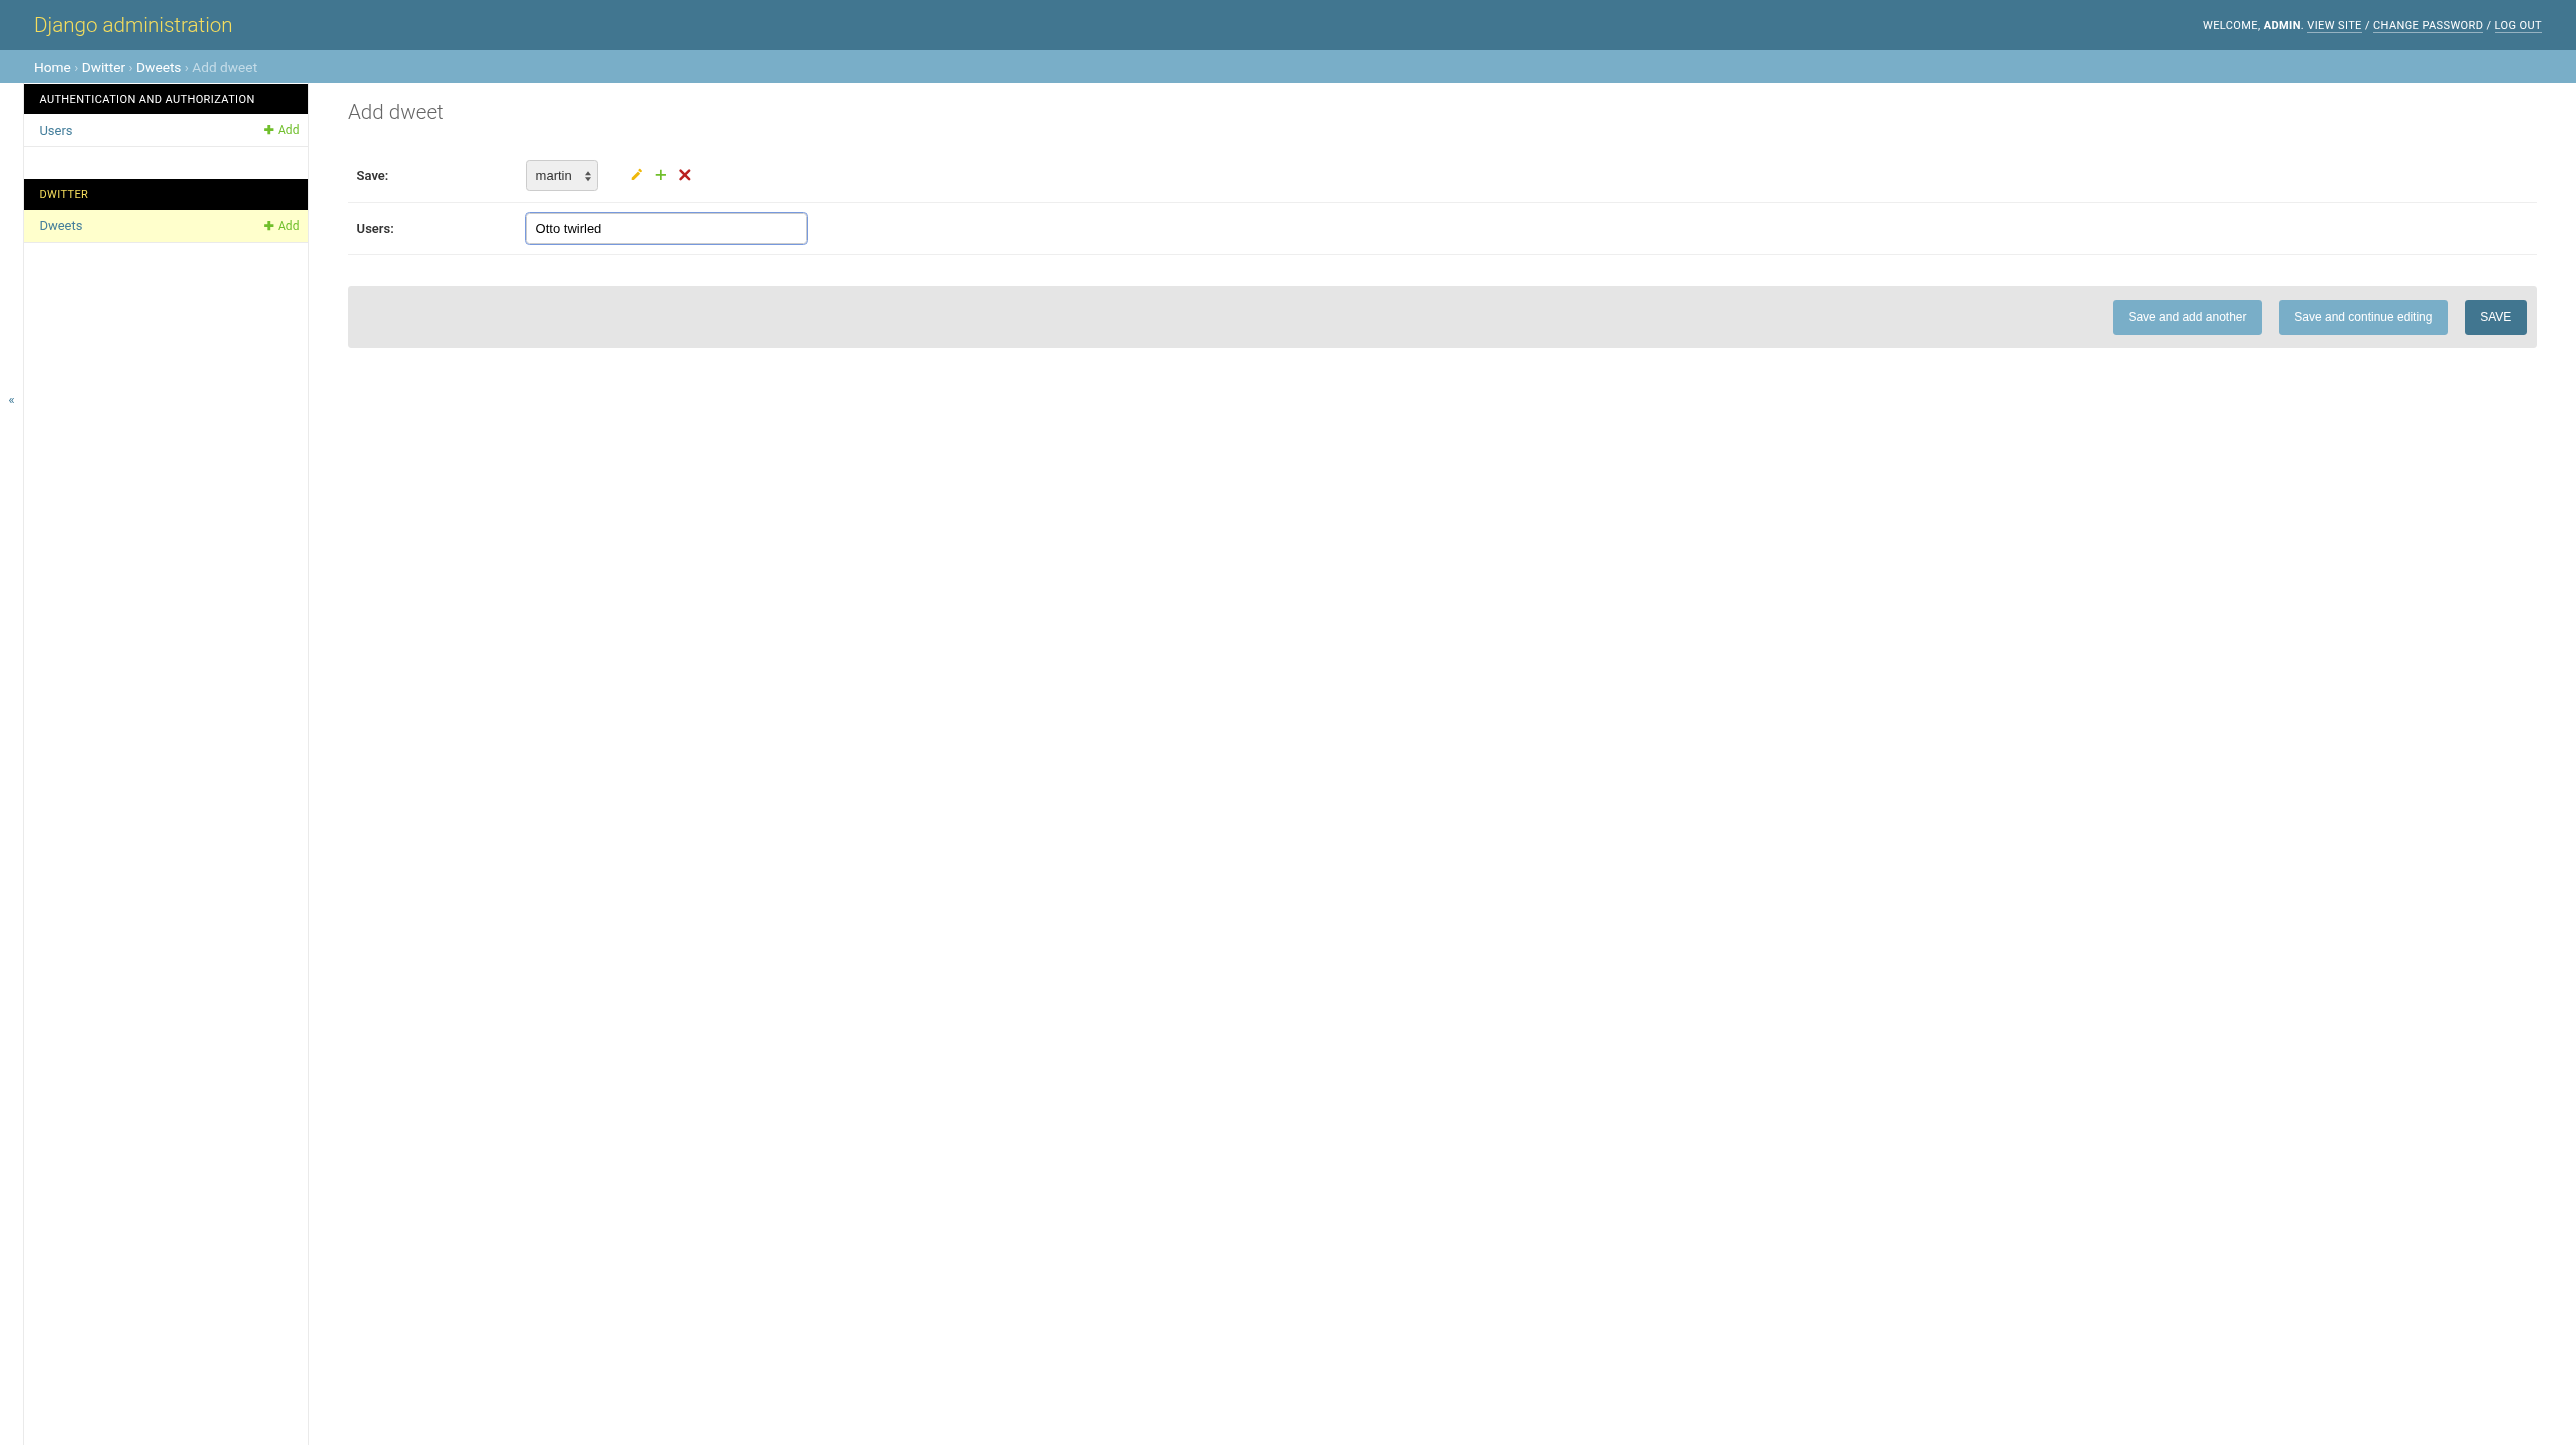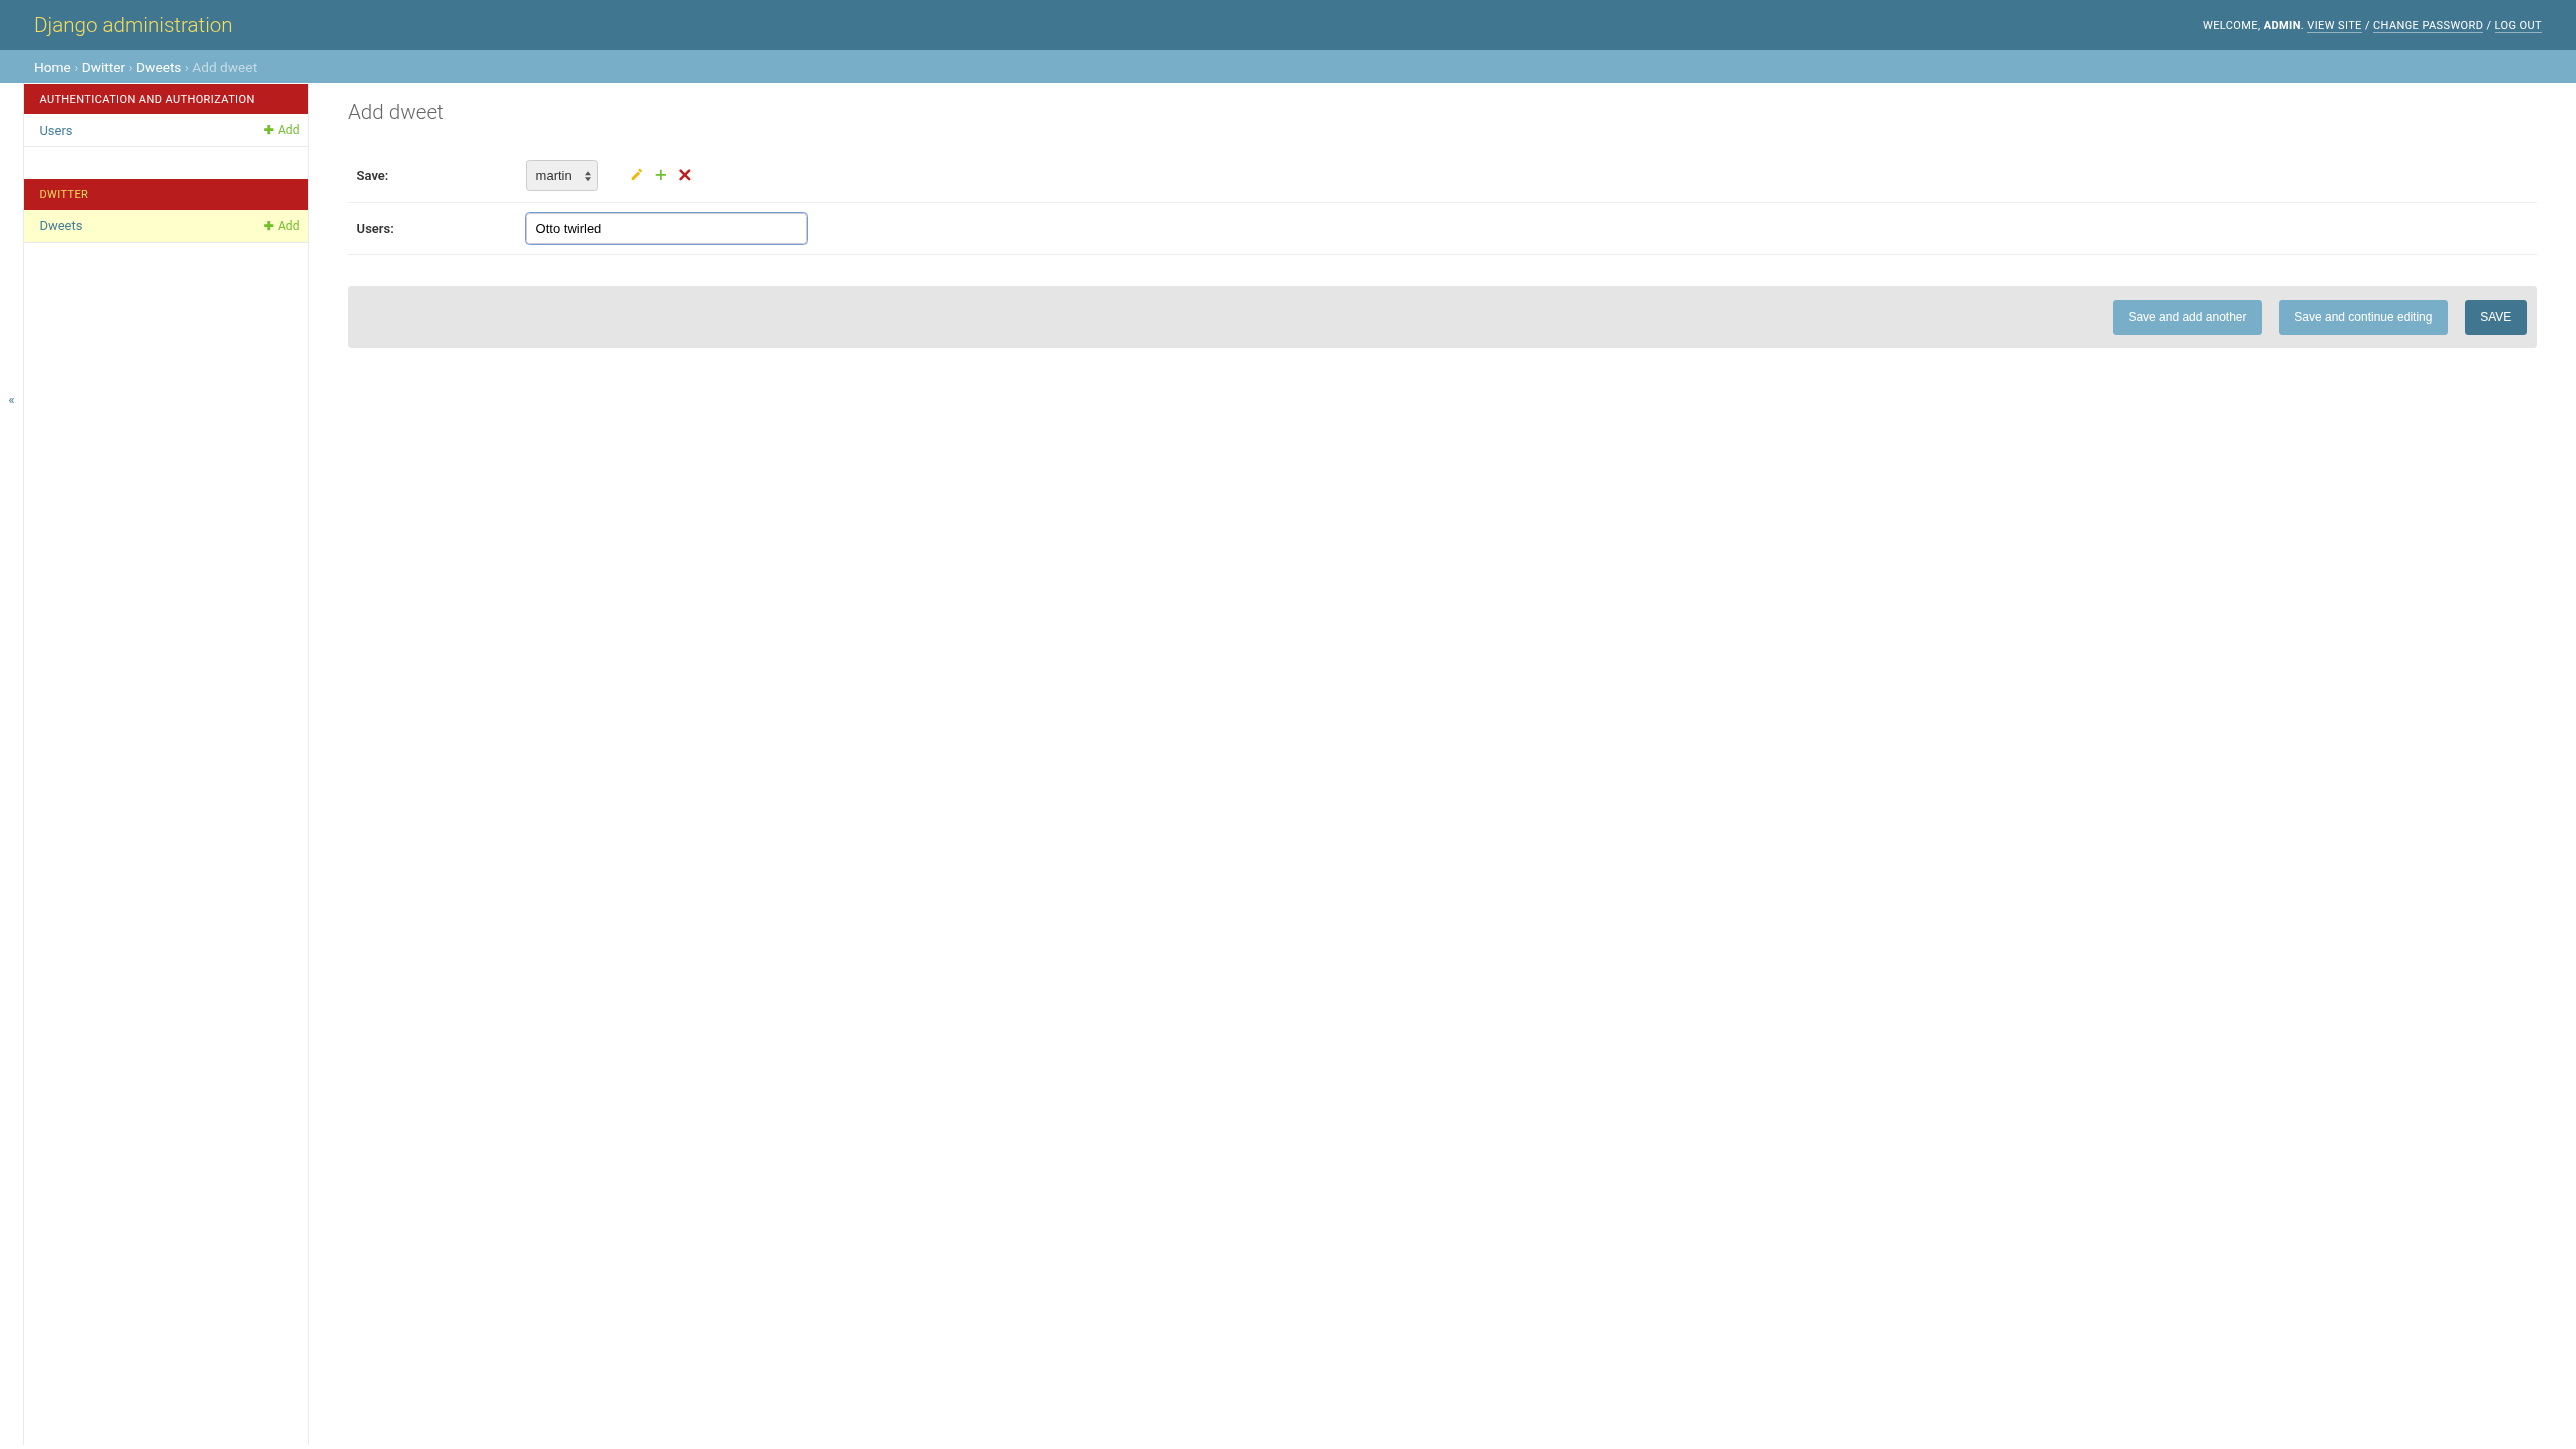--- a/index.html
+++ b/index.html
@@ -19,21 +19,21 @@
 
 
 .main { display: flex; min-height: calc(100vh - 87px); }
 
 
 .toggle-nav-sidebar { width: 24px; border-right: 0.9px solid #eaeaea; display: flex; align-items: flex-start; justify-content: center; padding-top: 308px; color: #447e9b; font-size: 13.7px; cursor: pointer; }
 
 
 #nav-sidebar { width: 285px; border-right: 0.9px solid #eaeaea; background: #fff; padding-top: 0.9px; }
 .app-module { margin-bottom: 32px; }
-.section { background: #b91c1c; color: #fff; text-transform: uppercase; font-size: 11px; font-weight: 400; padding: 8.6px 15.4px; letter-spacing: 0.4px; }
+.section { background: #000000; color: #fff; text-transform: uppercase; font-size: 11px; font-weight: 400; padding: 8.6px 15.4px; letter-spacing: 0.4px; }
 .section a { color: #fff; }
 table.model-list { width: 100%; border-collapse: collapse; }
 table.model-list tr { border-bottom: 0.9px solid #eaeaea; }
 table.model-list th { text-align: left; font-weight: 400; padding: 8.6px 15.4px; }
 table.model-list th a { color: #447e9b; font-size: 13px; }
 table.model-list td.addlink-cell { text-align: right; padding: 8.6px 8.6px; }
 .addlink { color: #70bf2b; font-size: 12px; display: inline-flex; align-items: center; gap: 4.3px; }
 .addlink .plus { font-weight: bold; color: #70bf2b; }
 tr.current-model { background: #ffffcc; }
 tr.current-model th a { color: #447e9b; }

